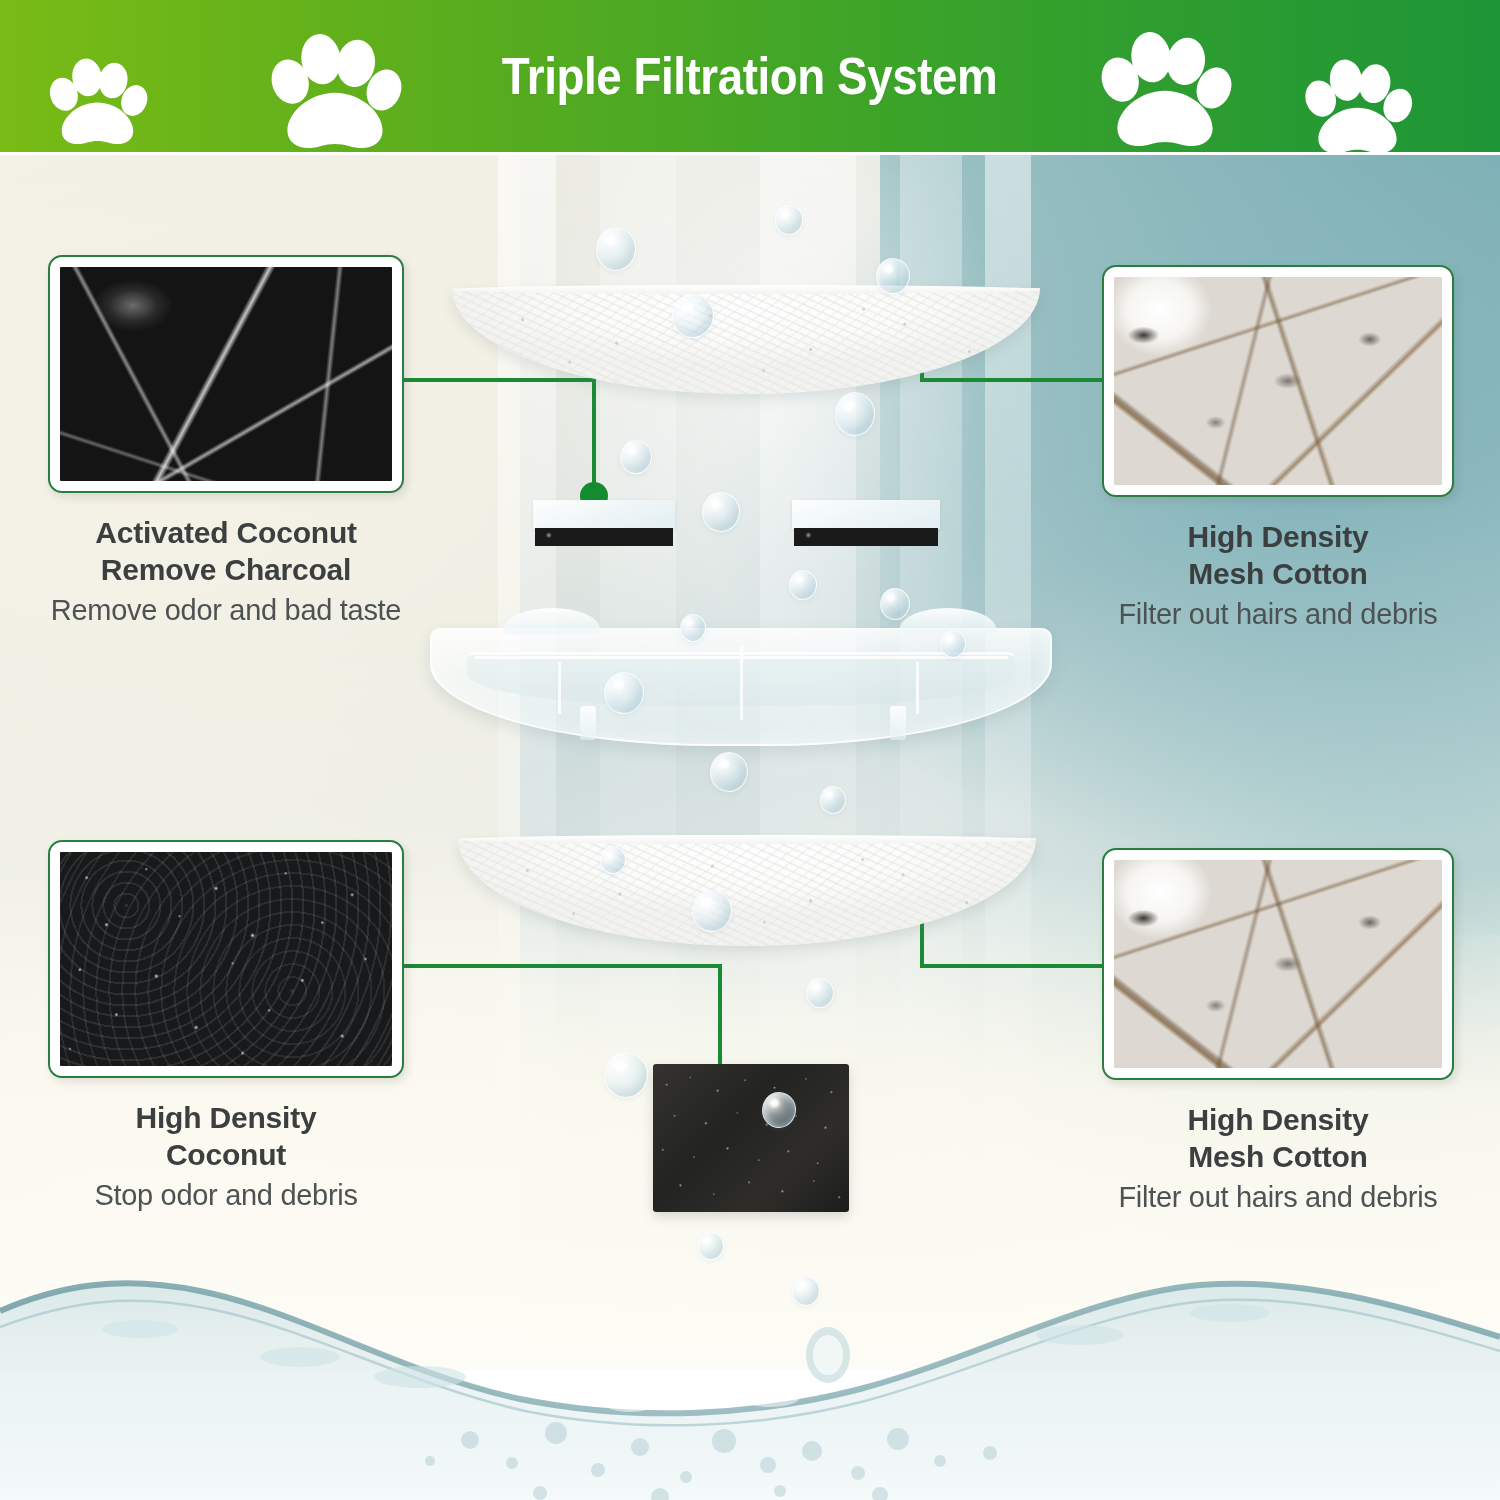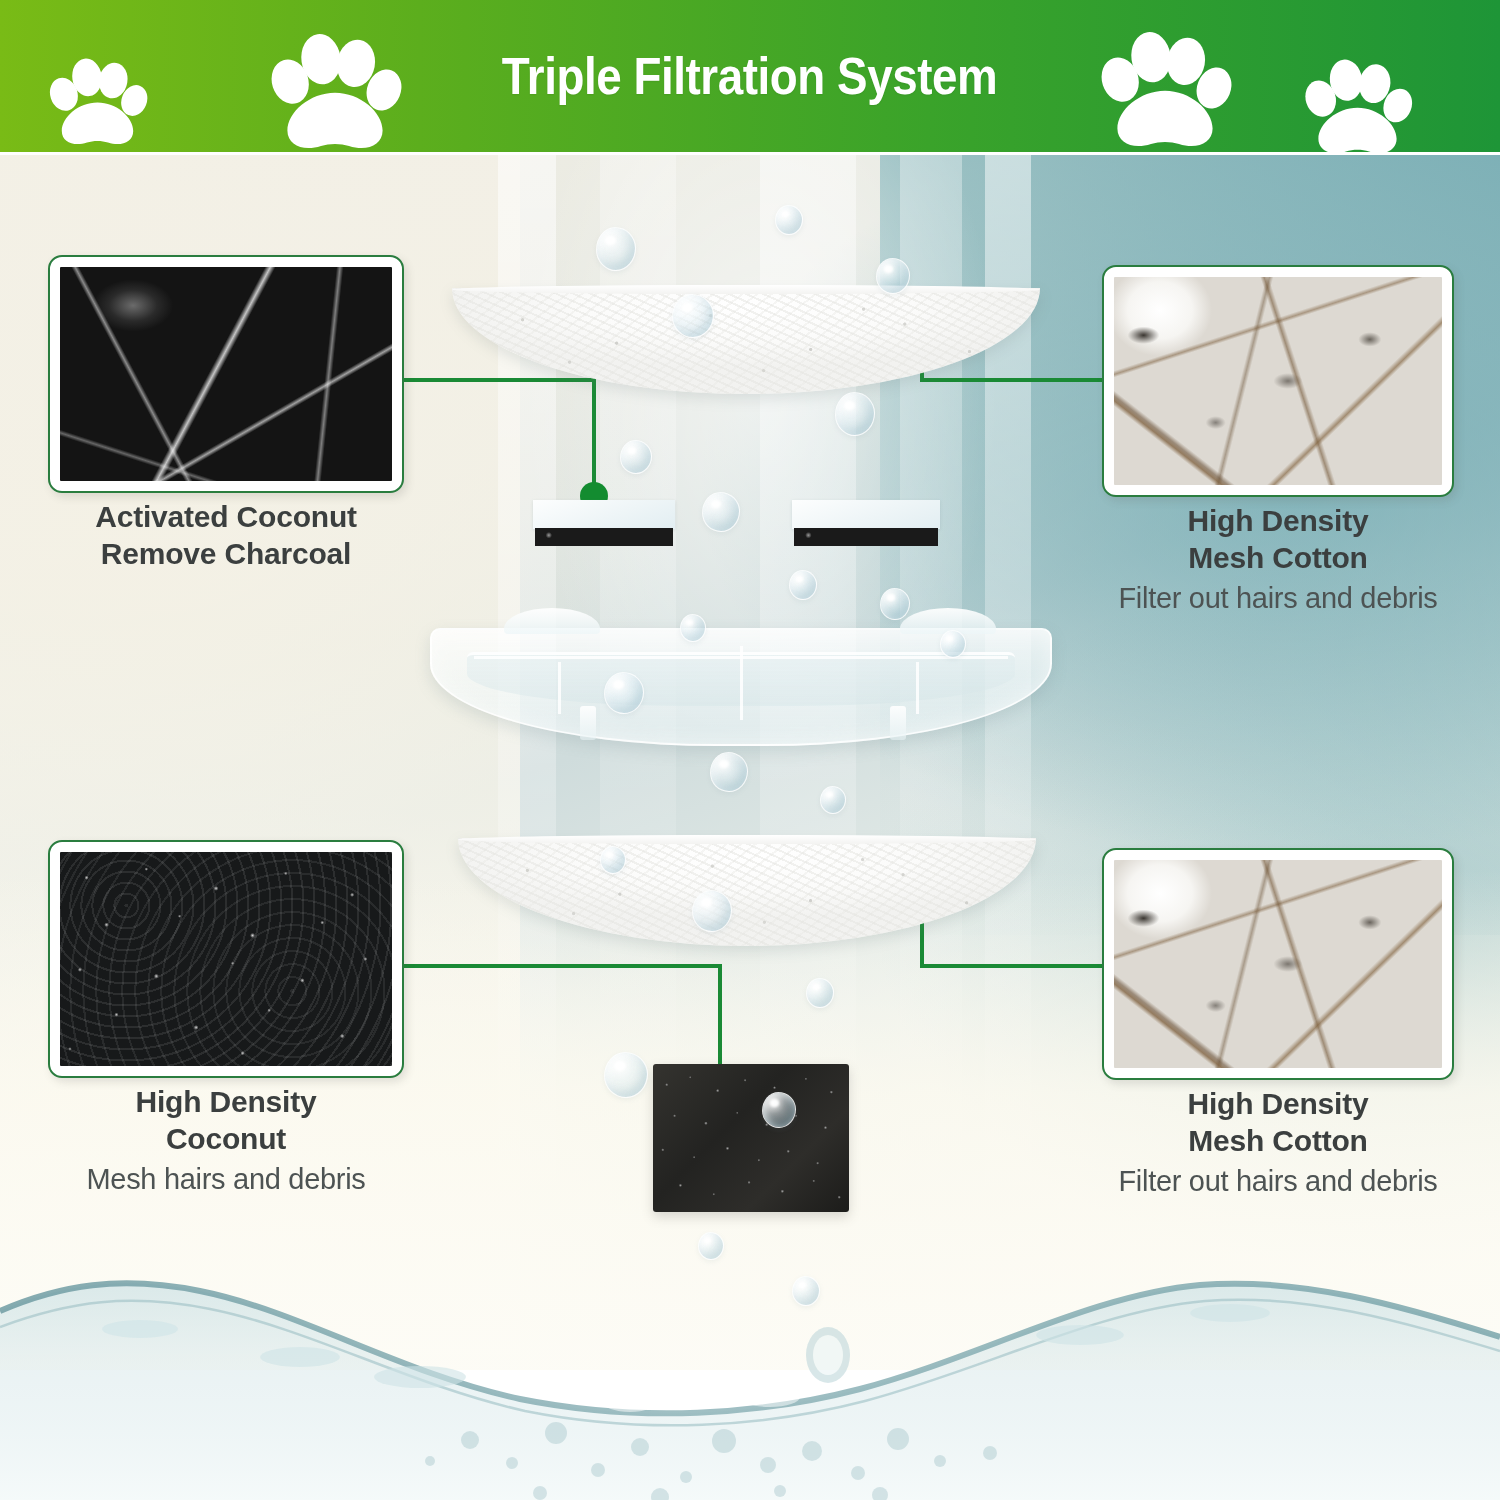--- a/index.html
+++ b/index.html
@@ -67,21 +67,21 @@
   .paw { position:absolute; z-index:2; }
 
   
   .card { position:absolute; }
   .card-frame {
     border:2px solid #2a7d3f; border-radius:14px; background:#ffffff;
     padding:10px; box-shadow:3px 4px 9px rgba(90,90,80,0.16);
   }
   .card-img { width:100%; height:100%; display:block; border-radius:1px; overflow:hidden; position:relative; }
   .card-title {
-    margin-top:6px; text-align:center; color:#3b3f3f;
+    margin-top:22px; text-align:center; color:#3b3f3f;
     font-size:30px; font-weight:bold; line-height:1.22; letter-spacing:-0.2px;
   }
   .card-sub {
     margin-top:5px; text-align:center; color:#4d5353;
     font-size:29px; font-weight:normal; line-height:1.2; letter-spacing:-0.3px;
   }
 
   
   .tex-charcoal {
     background:
@@ -415,20 +415,21 @@
   <div class="bubble" style="left:792px; top:1276px; width:28px; height:30px;"></div>
 
   <div class="card" style="left:48px; top:255px; width:356px;">
     <div class="card-frame" style="height:238px;">
       <div class="card-img tex-charcoal"></div>
     </div>
     <div class="card-title">
       <div>Activated Coconut</div>
       <div>Remove Charcoal</div>
     </div>
+    <div class="card-sub">Remove odor and bad taste</div>
   </div>
 
   <div class="card" style="left:1102px; top:265px; width:352px;">
     <div class="card-frame" style="height:232px;">
       <div class="card-img tex-cotton"></div>
     </div>
     <div class="card-title">
       <div>High Density</div>
       <div>Mesh Cotton</div>
     </div>
@@ -436,21 +437,21 @@
   </div>
 
   <div class="card" style="left:48px; top:840px; width:356px;">
     <div class="card-frame" style="height:238px;">
       <div class="card-img tex-sponge"></div>
     </div>
     <div class="card-title">
       <div>High Density</div>
       <div>Coconut</div>
     </div>
-    <div class="card-sub">Mesh hairs and debris</div>
+    <div class="card-sub">Stop odor and debris</div>
   </div>
 
   <div class="card" style="left:1102px; top:848px; width:352px;">
     <div class="card-frame" style="height:232px;">
       <div class="card-img tex-cotton"></div>
     </div>
     <div class="card-title">
       <div>High Density</div>
       <div>Mesh Cotton</div>
     </div>

